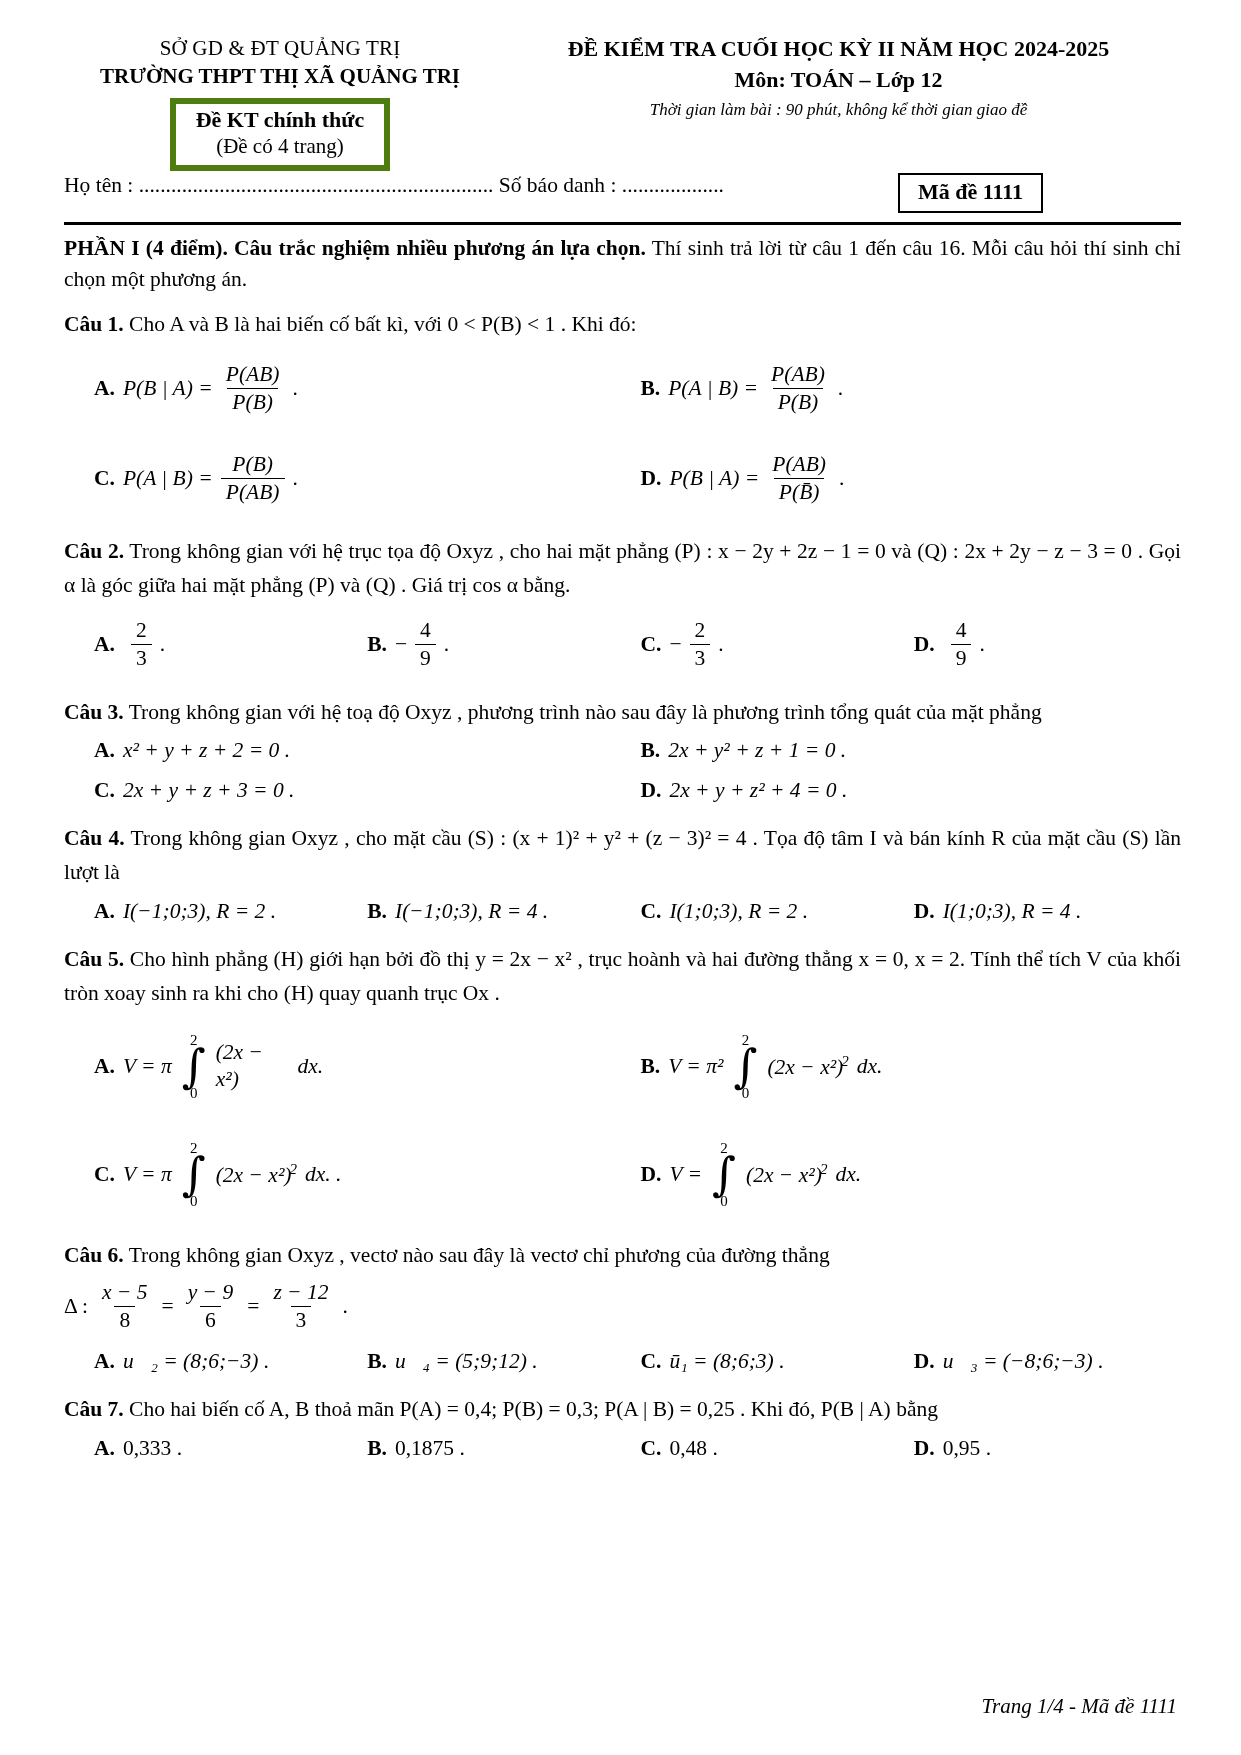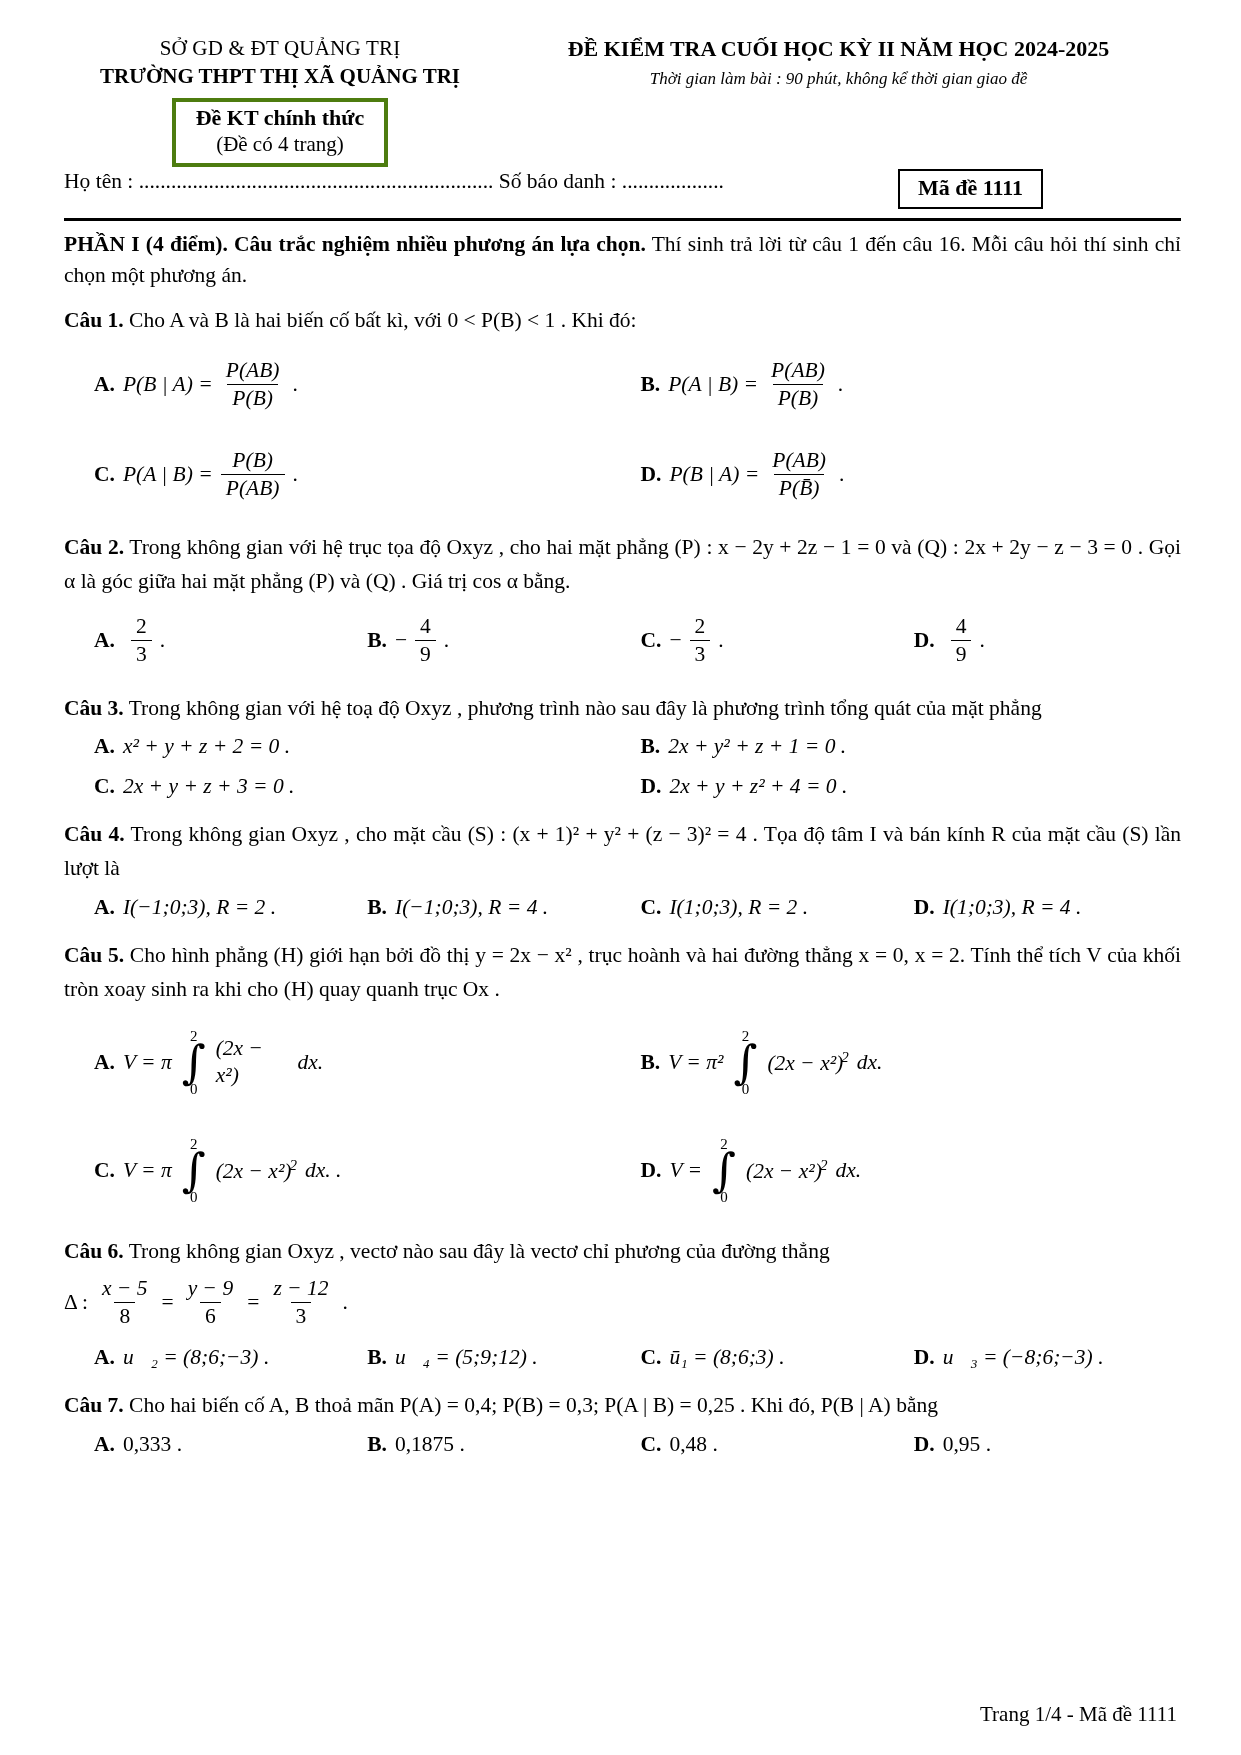--- a/index.html
+++ b/index.html
@@ -7,21 +7,21 @@
     position:relative; width:1241px; height:1755px; box-sizing:border-box;
     padding:36px 60px 0 64px; background:#fff; color:#000;
     font-family:"Liberation Serif","DejaVu Serif",serif; font-size:21.5px;
   }
   
   .h-top { display:flex; }
   .h-left { width:432px; text-align:center; }
   .dept { font-size:21px; letter-spacing:.2px; }
   .school { font-weight:bold; font-size:21px; margin-top:3px; white-space:nowrap; }
   .school .u { border-bottom:2px solid #000; padding-bottom:14px; }
-  .exam-box { display:inline-block; border:4px solid #4d7c0f; margin-top:9px; padding:3px 20px 6px; background:#fff; }
+  .exam-box { display:inline-block; border:6px solid #4d7c0f; margin-top:9px; padding:3px 20px 6px; background:#fff; }
   .exam-box .l1 { font-weight:bold; font-size:22px; }
   .exam-box .l2 { font-size:21px; margin-top:1px; }
   .h-right { flex:1; text-align:center; }
   .title { font-weight:bold; font-size:22px; white-space:nowrap; }
   .subject { font-weight:bold; font-size:22px; margin-top:5px; }
   .duration { font-style:italic; font-size:17px; margin-top:7px; }
   .name-code-row { display:flex; margin-top:2px; }
   .name-line { flex:1; font-size:21.5px; padding-bottom:2px; }
   .code-box { border:2px solid #000; padding:4px 18px 6px; font-weight:bold; font-size:22px; margin-right:138px; white-space:nowrap; }
   .rule { border:none; border-top:3px solid #000; margin:9px 0 8px; }
@@ -44,38 +44,39 @@
   .frac .num, .frac .den { padding:0 5px; text-align:left; }
   .frac .den { border-top:1.6px solid #000; }
   
   .integral { display:inline-flex; flex-direction:column; align-items:center; line-height:1; font-style:normal; margin:0 2px; }
   .integral .bnd { font-size:15px; line-height:1.1; }
   .integral .sign { font-size:46px; line-height:.8; font-family:"DejaVu Serif",serif; }
   .pow { font-style:italic; font-size:15px; vertical-align:super; margin-left:-2px; }
   
   .delta { display:flex; align-items:center; gap:9px; margin:6px 0 10px 0; line-height:1.25; }
   
-  .footer { position:absolute; right:64px; bottom:28px; font-size:21px; }
+  .footer { position:absolute; right:64px; bottom:36px; font-style:italic; font-size:21px; }
 </style>
 </head>
 <body>
 
 <div class="page">
 
   <div class="h-top">
     <div class="h-left">
       <div class="dept">SỞ GD &amp; ĐT QUẢNG TRỊ</div>
       <div class="school"><span>TRƯỜNG </span><span class="u">THPT THỊ XÃ</span><span> QUẢNG TRỊ</span></div>
       <div class="exam-box">
         <div class="l1">Đề KT chính thức</div>
         <div class="l2">(Đề có 4 trang)</div>
       </div>
     </div>
     <div class="h-right">
       <div class="title">ĐỀ KIỂM TRA CUỐI HỌC KỲ II NĂM HỌC 2024-2025</div>
+      <div class="subject">Môn: TOÁN – Lớp 12</div>
       <div class="duration">Thời gian làm bài : 90 phút, không kể thời gian giao đề</div>
     </div>
   </div>
 
   <div class="name-code-row">
     <div class="name-line">Họ tên : .................................................................. Số báo danh : ...................</div>
     <div class="code-box">Mã đề 1111</div>
   </div>
 
   <hr class="rule">

